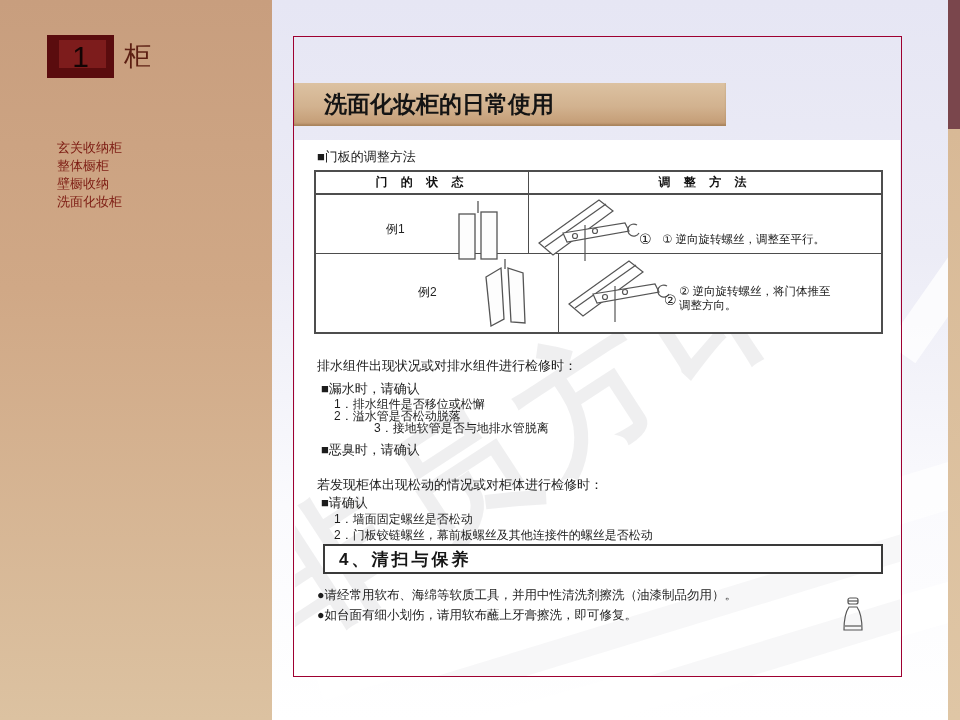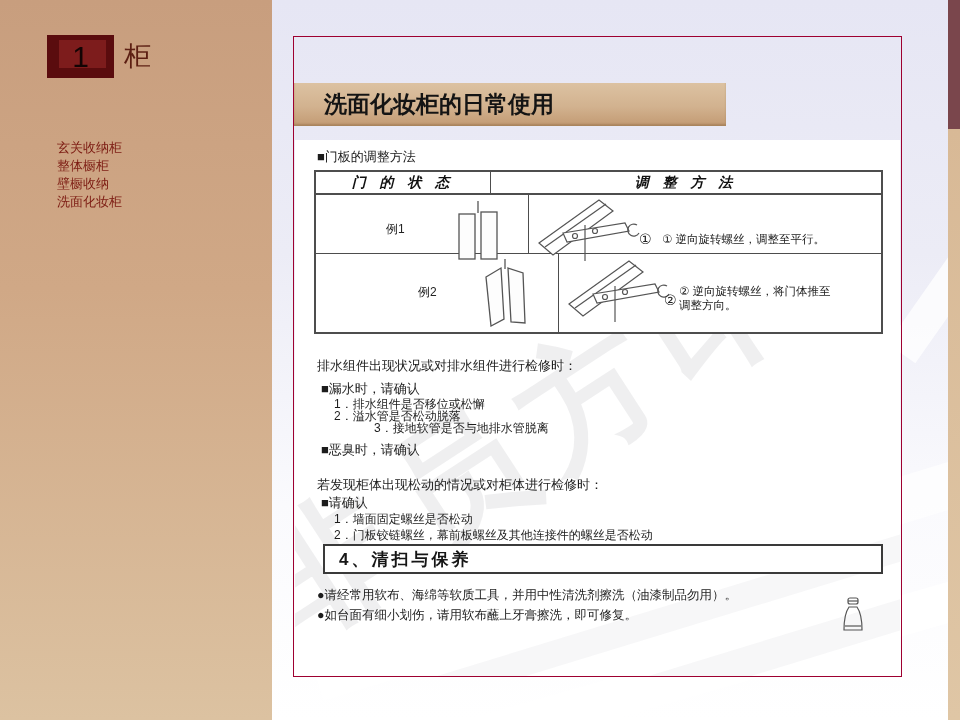--- a/index.html
+++ b/index.html
@@ -44,22 +44,22 @@
     white-space:nowrap;pointer-events:none;}
   .doc-sw{position:absolute;background:rgba(60,60,70,.04);transform:rotate(-17deg);pointer-events:none;}
   .dsw1{left:60px;top:470px;width:600px;height:26px;}
   .dsw2{left:230px;top:495px;width:520px;height:30px;}
   .dtxt{position:absolute;color:#1c1c1c;white-space:nowrap;}
   .b{font-weight:normal;}
   .fs13{font-size:13px;} .fs12{font-size:12px;}
   
   .doc-table{position:absolute;left:19px;top:30px;width:569px;border:2px solid #4d4d4d;background:#fff;}
   .t-head{display:flex;height:23px;border-bottom:2px solid #4d4d4d;}
-  .t-hcell{width:175px;border-right:1px solid #4d4d4d;display:flex;align-items:center;justify-content:center;
-    font-size:14px;font-weight:bold;letter-spacing:5px;color:#111;font-style:italic;}
+  .t-hcell{width:213px;border-right:1px solid #4d4d4d;display:flex;align-items:center;justify-content:center;
+    font-size:12px;font-weight:bold;letter-spacing:5px;color:#111;}
   .t-hcell.last{flex:1;border-right:none;}
   .t-row{display:flex;position:relative;border-bottom:1px solid #4d4d4d;}
   .t-row.last{border-bottom:none;}
   .t-cell{position:relative;}
   .t-cell.state{width:213px;border-right:1px solid #4d4d4d;}
   .t-cell.method{flex:1;}
   .ex-label{position:absolute;font-size:12px;color:#222;}
   .badge{position:absolute;font-size:14px;color:#222;}
   .instr{position:absolute;font-size:11.5px;line-height:14px;color:#1c1c1c;white-space:pre-line;width:220px;}
   .lineart{position:absolute;}

